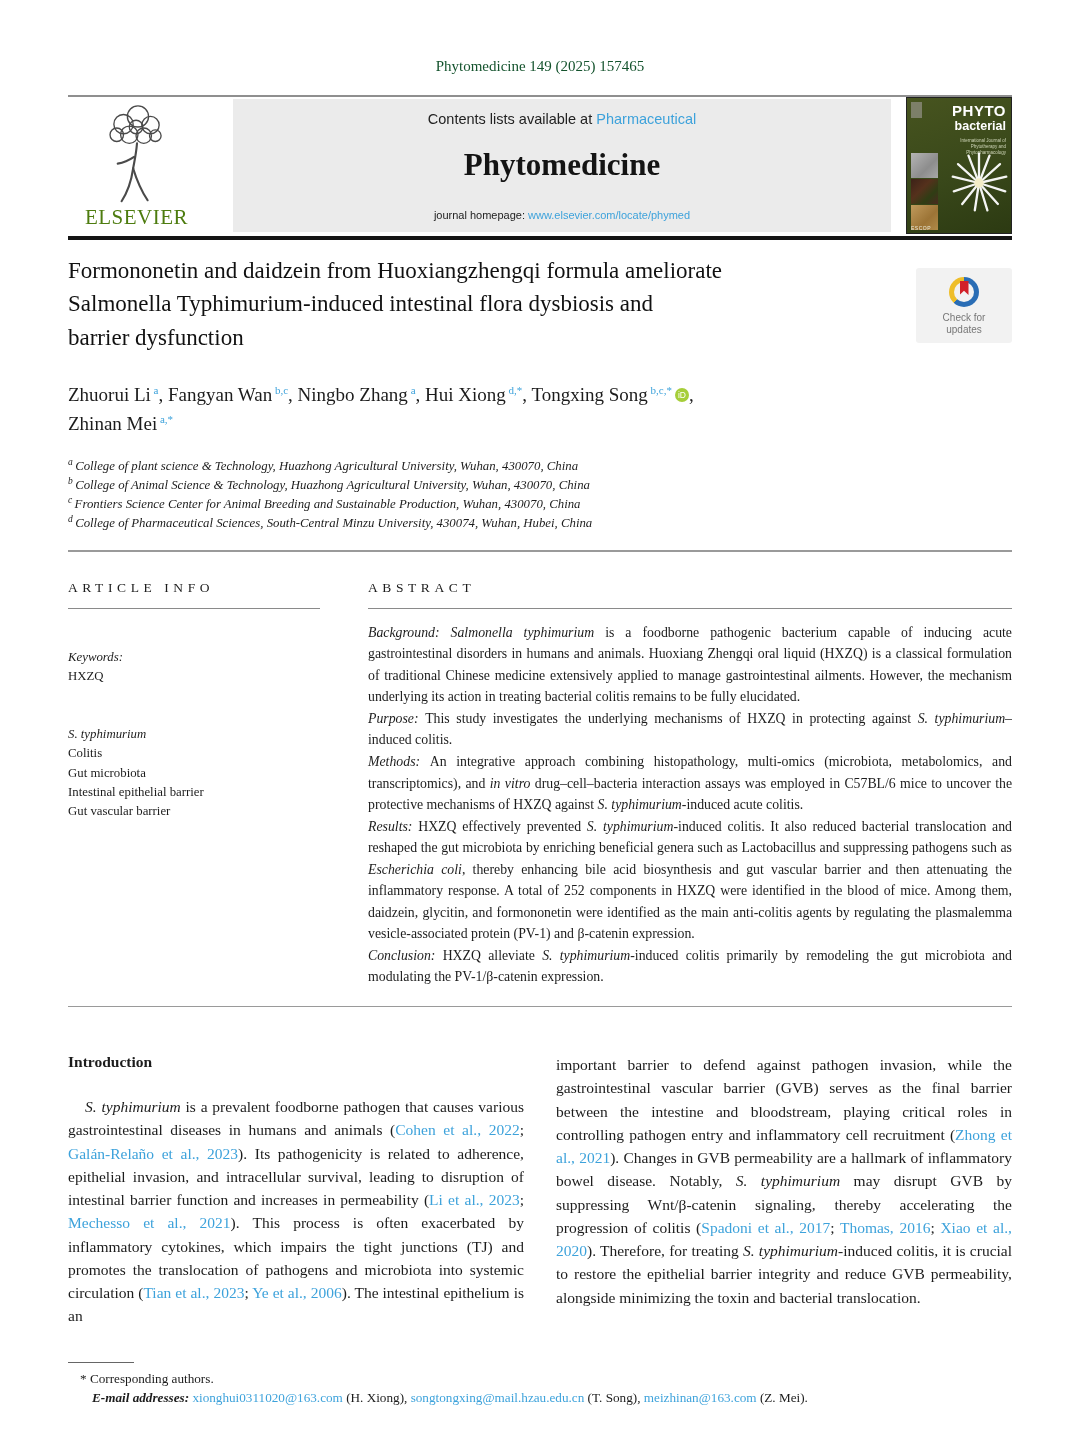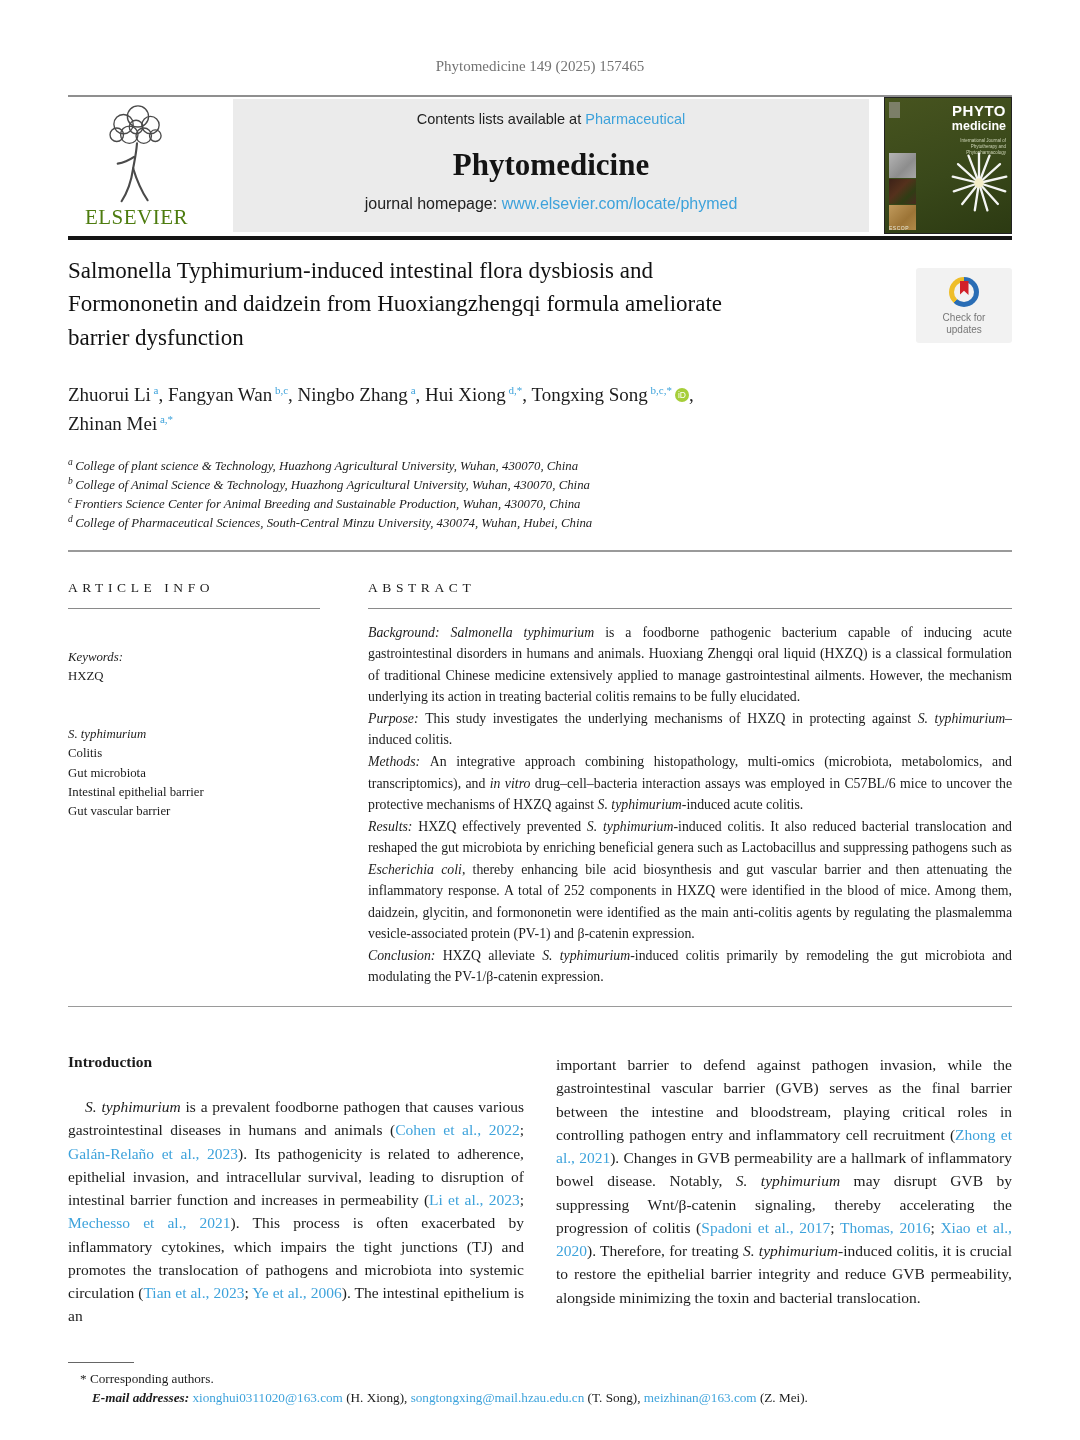--- a/index.html
+++ b/index.html
@@ -5,32 +5,32 @@
   html,body{margin:0;padding:0;}
   body{width:1080px;height:1440px;background:#fff;font-family:"Liberation Serif",serif;color:#1c1c1c;overflow:hidden;}
   .container{padding:0 68px;position:relative;}
   .it{font-style:italic;margin-top:39px;}
   .bd{font-weight:bold;}
   .lnk{color:#3da2db;cursor:pointer;}
   .sup-b{color:#3da2db;font-size:11px;vertical-align:super;}
   .sup-d{font-size:9.5px;vertical-align:super;}
   .orcid{display:inline-block;width:14px;height:14px;border-radius:50%;background:#a6ce39;color:#fff;font-size:8.5px;line-height:14px;text-align:center;font-family:"Liberation Sans",sans-serif;font-style:normal;vertical-align:3px;margin-left:3px;}
   
-  .top-citation{padding-top:58px;text-align:center;color:#737373;font-size:15px;}
+  .top-citation{padding-top:58px;text-align:center;color:#14532d;font-size:15px;}
   .rule-thin{height:2px;background:#8f8f8f;margin-top:20px;}
   
   .header-row{display:flex;margin-top:0;height:137px;align-items:stretch;}
   .elsevier{width:137px;display:flex;flex-direction:column;align-items:center;justify-content:flex-start;padding-top:4px;}
   .els-text{font-size:21px;color:#4d7c0f;letter-spacing:.5px;margin-top:-2px;}
   .gray-box{flex:1;background:#ebebeb;margin:2px 15px 2px 28px;text-align:center;padding-top:12px;}
   .contents-line{font-family:"Liberation Sans",sans-serif;font-size:14.5px;color:#222;}
   .journal-name{font-size:31px;font-weight:600;margin-top:20px;color:#141414;}
-  .homepage-line{font-family:"Liberation Sans",sans-serif;font-size:16px;color:#222;margin-top:12px;}
-  
-  .cover{width:128px;height:137px;background:linear-gradient(160deg,#47541f 0%,#39481a 55%,#2c3a12 100%);border:1px solid #222;position:relative;box-sizing:border-box;overflow:hidden;}
+  .homepage-line{font-family:"Liberation Sans",sans-serif;font-size:11px;color:#222;margin-top:26px;}
+  
+  .cover{width:106px;height:137px;background:linear-gradient(160deg,#47541f 0%,#39481a 55%,#2c3a12 100%);border:1px solid #222;position:relative;box-sizing:border-box;overflow:hidden;}
   .cover-stamp{position:absolute;left:4px;top:4px;width:11px;height:16px;background:#8b8b7a;opacity:.8;}
   .cover-title{position:absolute;right:5px;top:5px;text-align:right;color:#fff;font-family:"Liberation Sans",sans-serif;line-height:1;}
   .cover-title .t1{font-size:15px;font-weight:bold;letter-spacing:.5px;}
   .cover-title .t2{font-size:12.5px;font-weight:bold;margin-top:2px;}
   .cover-sub{position:absolute;right:5px;top:40px;width:60px;text-align:right;color:#cfd6b8;font-family:"Liberation Sans",sans-serif;font-size:4.5px;line-height:1.3;}
   .cover-thumbs{position:absolute;left:4px;top:55px;width:27px;}
   .cover-thumbs div{width:27px;height:25px;margin-bottom:1px;}
   .th1{background:linear-gradient(135deg,#b5b5b5,#8d8d8d 60%,#a8a8a8);}
   .th2{background:linear-gradient(135deg,#3c2218,#55311c 40%,#2f3d14 70%,#4a2a20);}
   .th3{background:linear-gradient(135deg,#c09a5c,#9c7436 60%,#b08a48);}
@@ -107,21 +107,21 @@
       <div class="journal-name">Phytomedicine</div>
       <div class="homepage-line">
         <span>journal homepage: </span><span class="lnk">www.elsevier.com/locate/phymed</span>
       </div>
     </div>
 
     <div class="cover">
       <div class="cover-stamp"></div>
       <div class="cover-title">
         <div class="t1">PHYTO</div>
-        <div class="t2">medicine</div>
+        <div class="t2">bacterial</div>
       </div>
       <div class="cover-sub">International Journal of Phytotherapy and Phytopharmacology</div>
       <div class="cover-thumbs">
         <div class="th1"></div>
         <div class="th2"></div>
         <div class="th3"></div>
       </div>
       <svg class="cover-flower" width="64" height="84" viewBox="0 0 60 80">
         <g stroke="#ffffff" stroke-width="2.2" stroke-linecap="round" opacity="0.95">
           <line x1="30" y1="40" x2="30" y2="12"></line>
@@ -149,22 +149,22 @@
   <div class="article-head">
 
     <div class="badge">
       <div class="badge-circle">
         <div class="badge-mark"></div>
       </div>
       <div class="badge-text">Check for updates</div>
     </div>
 
     <h1 class="title">
+      <div>Formononetin and daidzein from Huoxiangzhengqi formula ameliorate</div>
       <div>Salmonella Typhimurium-induced intestinal flora dysbiosis and</div>
-      <div>Formononetin and daidzein from Huoxiangzhengqi formula ameliorate</div>
       <div>barrier dysfunction</div>
     </h1>
 
     <div class="authors">
       <div><span class="">Zhuorui Li</span><span class="sup-b"> a</span><span class="">, </span><span class="">Fangyan Wan</span><span class="sup-b"> b,c</span><span class="">, </span><span class="">Ningbo Zhang</span><span class="sup-b"> a</span><span class="">, </span><span class="">Hui Xiong</span><span class="sup-b"> d,*</span><span class="">, </span><span class="">Tongxing Song</span><span class="sup-b"> b,c,*</span><span class="orcid">iD</span><span class="">,</span></div>
       <div><span class="">Zhinan Mei</span><span class="sup-b"> a,*</span></div>
     </div>
 
     <div class="affils">
       <div><span class="sup-d">a </span><span class="">College of plant science &amp; Technology, Huazhong Agricultural University, Wuhan, 430070, China</span></div>

